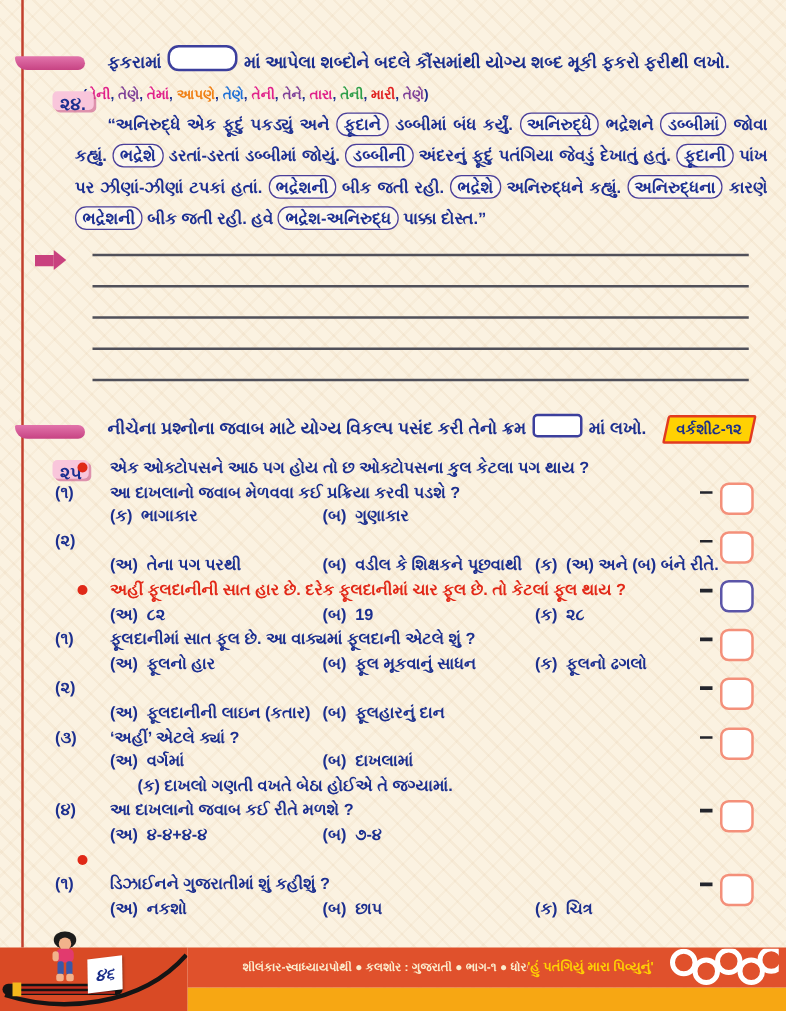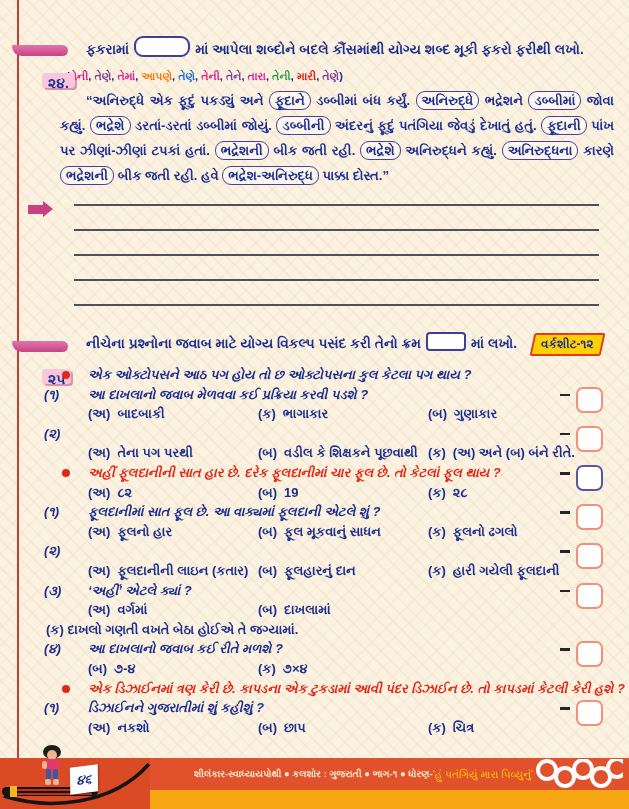--- a/index.html
+++ b/index.html
@@ -39,43 +39,43 @@
   .w-arrow{position:absolute;left:0;top:1px;width:15px;height:9px;background:#c9417e;}
   .w-arrow::after{content:"";position:absolute;left:15px;top:-4px;width:0;height:0;
     border-left:10px solid #c9417e;border-top:8.5px solid transparent;border-bottom:8.5px solid transparent;}
   .lines{margin-left:46px;}
   .wline{height:0;border-top:2px solid #50505a;margin-bottom:23px;}
   .wline:last-child{margin-bottom:0;}
 
   
   .sec25{margin-top:26px;}
   .questions{margin:9px 14px 0 0;font-size:13px;color:#1c2f8f;font-weight:700;}
-  .qrow{position:relative;padding:0 64px 0 88px;line-height:19.6px;min-height:19.6px;white-space:nowrap;font-style:italic;}
+  .qrow{position:relative;padding:0 64px 0 88px;line-height:19.6px;min-height:19.6px;white-space:nowrap;}
   .qrow .qnum{position:absolute;left:44px;}
   .qrow.bullet .dot{position:absolute;left:62px;top:6px;width:8px;height:8px;border-radius:50%;background:#e02817;}
   .qrow.red{color:#e22817;}
   .rgroup{position:absolute;right:12px;top:2px;display:flex;align-items:flex-start;gap:6px;}
   .dash{width:10px;height:2.6px;background:#23252d;margin-top:7px;}
   .abox{width:27px;height:26px;background:#fff;border:2.2px solid #f4907a;border-radius:7px;box-sizing:border-box;}
   .abox.blue{border-color:#5b55a8;}
   .orow{display:flex;padding:0 10px 0 88px;line-height:19.6px;color:#1c2f8f;}
   .ocell{flex:0 0 170px;white-space:nowrap;overflow:visible;}
   .ocell:nth-child(3){flex:1 1 auto;}
   .olabel{margin-right:7px;}
-  .cont-row{padding-left:46px;line-height:19.6px;color:#1c2f8f;white-space:nowrap;}
+  .cont-row{padding-left:110px;line-height:19.6px;color:#1c2f8f;white-space:nowrap;}
 
   
   .footer{position:absolute;left:0;right:0;bottom:0;height:51px;display:flex;}
   .f-left{position:relative;width:150px;background:#d94a25;}
   .f-right{flex:1;display:flex;flex-direction:column;min-width:0;}
   .f-band{position:relative;height:32px;background:#e0512c;display:flex;align-items:center;
     padding:0 6px 0 44px;overflow:hidden;}
   .f-strip{flex:1;background:#f7a713;}
   .f-info{color:#fbeccd;font-size:9.5px;font-weight:700;flex:1;white-space:nowrap;overflow:hidden;}
-  .f-chapter{color:#ffd103;font-size:10.5px;font-weight:400;white-space:nowrap;margin-right:2px;}
+  .f-chapter{color:#ffd103;font-size:10.5px;font-weight:700;white-space:nowrap;margin-right:12px;}
   .rings{flex:0 0 auto;}
   .pagebox{position:absolute;left:70px;top:8px;width:28px;height:27px;background:#fff;
     transform:rotate(-7deg) skewX(-6deg);display:flex;align-items:center;justify-content:center;
     color:#1b2e8a;font-weight:700;font-size:13px;font-style:italic;box-shadow:1px 1px 2px rgba(0,0,0,.3);}
   .kid{position:absolute;left:38px;top:-13px;}
   .pencil{position:absolute;left:0;top:0;}
 </style>
 </head>
 <body>
 
@@ -109,21 +109,20 @@
       <span>નીચેના પ્રશ્નોના જવાબ માટે યોગ્ય વિકલ્પ પસંદ કરી તેનો ક્રમ</span><span class="blank-inline small"></span><span>માં લખો.</span>
       <span class="badge"><span>વર્કશીટ-૧૨</span></span>
     </div>
     <div class="questions" id="questions">
         <div class="qrow bullet"><span class="dot"></span><span>એક ઓક્ટોપસને આઠ પગ હોય તો છ ઓક્ટોપસના કુલ કેટલા પગ થાય ?</span></div>
         <div class="qrow"><span class="qnum">(૧)</span><span>આ દાખલાનો જવાબ મેળવવા કઈ પ્રક્રિયા કરવી પડશે ?</span><span class="rgroup">
             <span class="dash"></span>
             <span class="abox"></span>
           </span></div>
         <div class="orow">
-          <span class="ocell"><span class="olabel">(અ)</span><span>બાદબાકી</span></span>
           <span class="ocell"><span class="olabel">(ક)</span><span>ભાગાકાર</span></span>
           <span class="ocell"><span class="olabel">(બ)</span><span>ગુણાકાર</span></span>
         </div>
         <div class="qrow"><span class="qnum">(૨)</span><span class="rgroup">
             <span class="dash"></span>
             <span class="abox"></span>
           </span></div>
         <div class="orow">
           <span class="ocell"><span class="olabel">(અ)</span><span>તેના પગ પરથી</span></span>
           <span class="ocell"><span class="olabel">(બ)</span><span>વડીલ કે શિક્ષકને પૂછવાથી</span></span>
@@ -147,40 +146,39 @@
           <span class="ocell"><span class="olabel">(બ)</span><span>ફૂલ મૂકવાનું સાધન</span></span>
           <span class="ocell"><span class="olabel">(ક)</span><span>ફૂલનો ઢગલો</span></span>
         </div>
         <div class="qrow"><span class="qnum">(૨)</span><span class="rgroup">
             <span class="dash"></span>
             <span class="abox"></span>
           </span></div>
         <div class="orow">
           <span class="ocell"><span class="olabel">(અ)</span><span>ફૂલદાનીની લાઇન (કતાર)</span></span>
           <span class="ocell"><span class="olabel">(બ)</span><span>ફૂલહારનું દાન</span></span>
-          <span class="ocell"><span class="olabel">(ક)</span><span>હારી ગયેલી ફૂલદાની</span></span>
         </div>
         <div class="qrow"><span class="qnum">(૩)</span><span>‘અહીં’ એટલે ક્યાં ?</span><span class="rgroup">
             <span class="dash"></span>
             <span class="abox"></span>
           </span></div>
         <div class="orow">
           <span class="ocell"><span class="olabel">(અ)</span><span>વર્ગમાં</span></span>
           <span class="ocell"><span class="olabel">(બ)</span><span>દાખલામાં</span></span>
         </div>
         <div class="cont-row">(ક) દાખલો ગણતી વખતે બેઠા હોઈએ તે જગ્યામાં.</div>
         <div class="qrow"><span class="qnum">(૪)</span><span>આ દાખલાનો જવાબ કઈ રીતે મળશે ?</span><span class="rgroup">
             <span class="dash"></span>
             <span class="abox"></span>
           </span></div>
         <div class="orow">
+          <span class="ocell"><span class="olabel">(અ)</span><span>૪-૪+૪-૪</span></span>
           <span class="ocell"><span class="olabel">(બ)</span><span>૭-૪</span></span>
-          <span class="ocell"><span class="olabel">(ક)</span><span>૭×૪</span></span>
-        </div>
-        <div class="qrow bullet red"><span class="dot"></span><span>એક ડિઝાઈનમાં ત્રણ કેરી છે. કાપડના એક ટુકડામાં આવી પંદર ડિઝાઈન છે. તો કાપડમાં કેટલી કેરી હશે ?</span></div>
+        </div>
+        <div class="qrow bullet red"><span class="dot"></span></div>
         <div class="qrow"><span class="qnum">(૧)</span><span>ડિઝાઈનને ગુજરાતીમાં શું કહીશું ?</span><span class="rgroup">
             <span class="dash"></span>
             <span class="abox"></span>
           </span></div>
         <div class="orow">
           <span class="ocell"><span class="olabel">(અ)</span><span>નકશો</span></span>
           <span class="ocell"><span class="olabel">(બ)</span><span>છાપ</span></span>
           <span class="ocell"><span class="olabel">(ક)</span><span>ચિત્ર</span></span>
         </div>
       </div>

